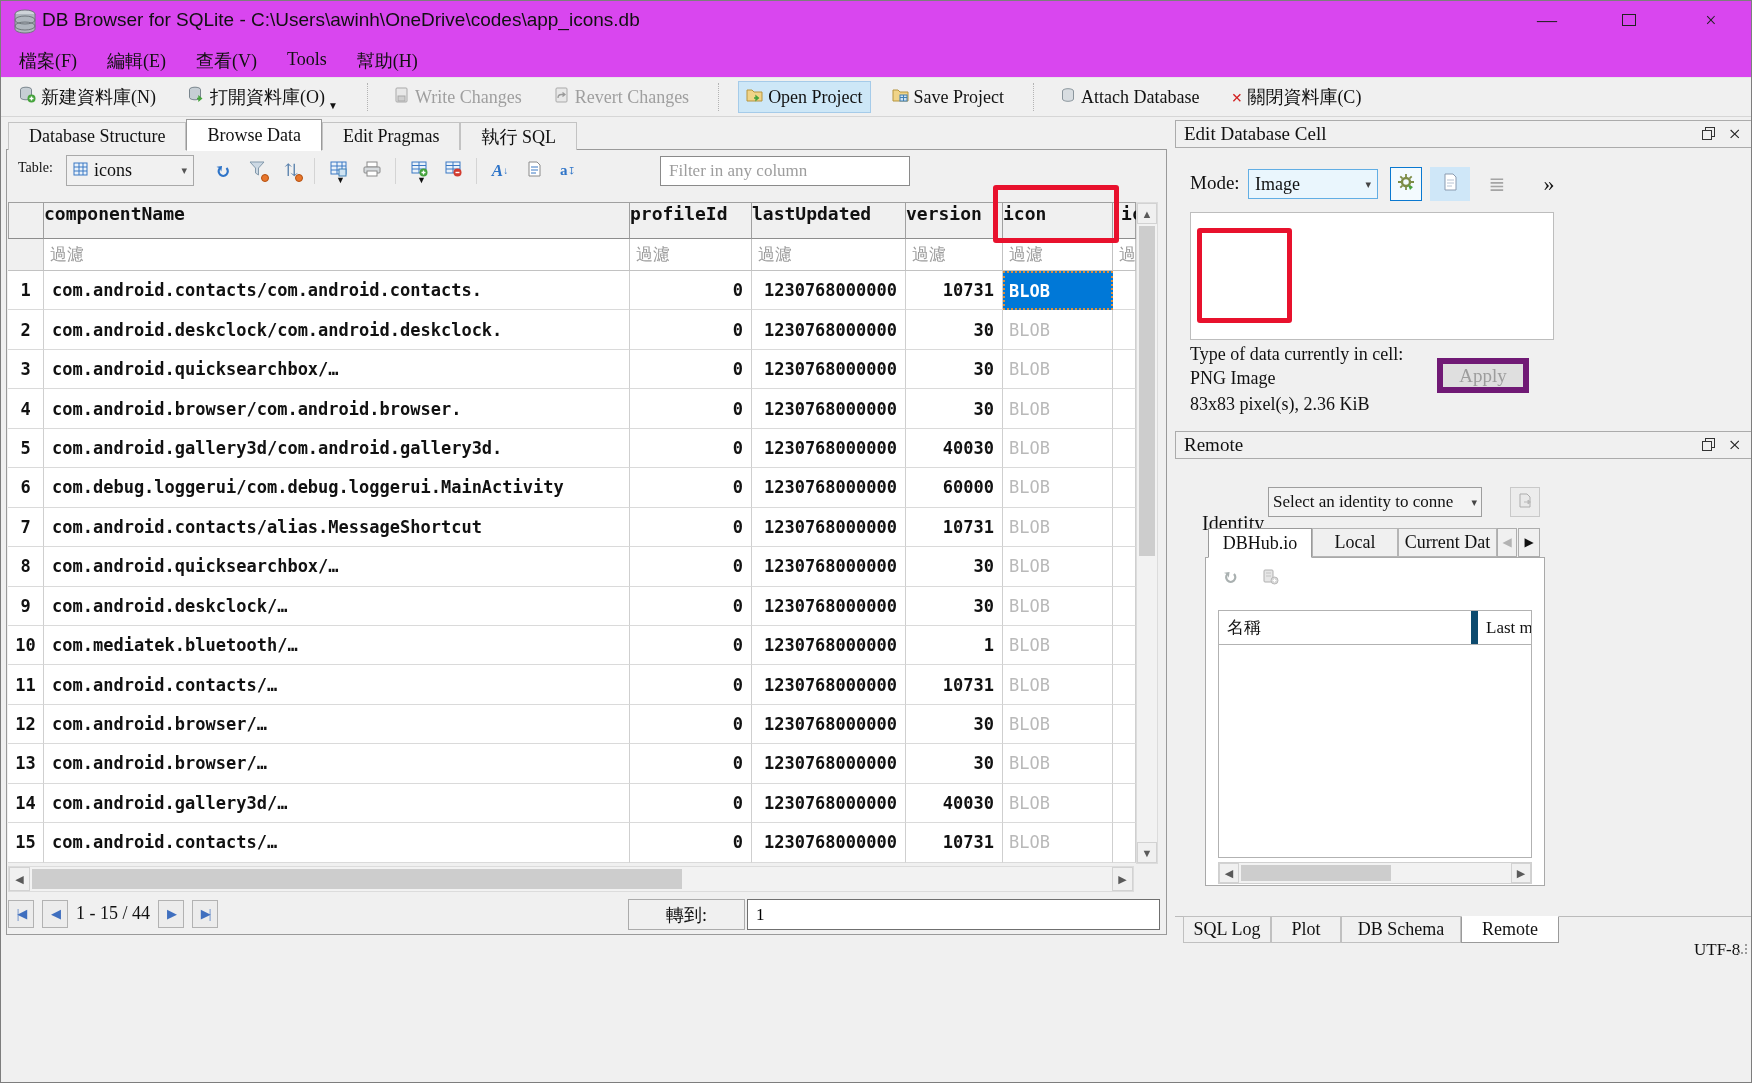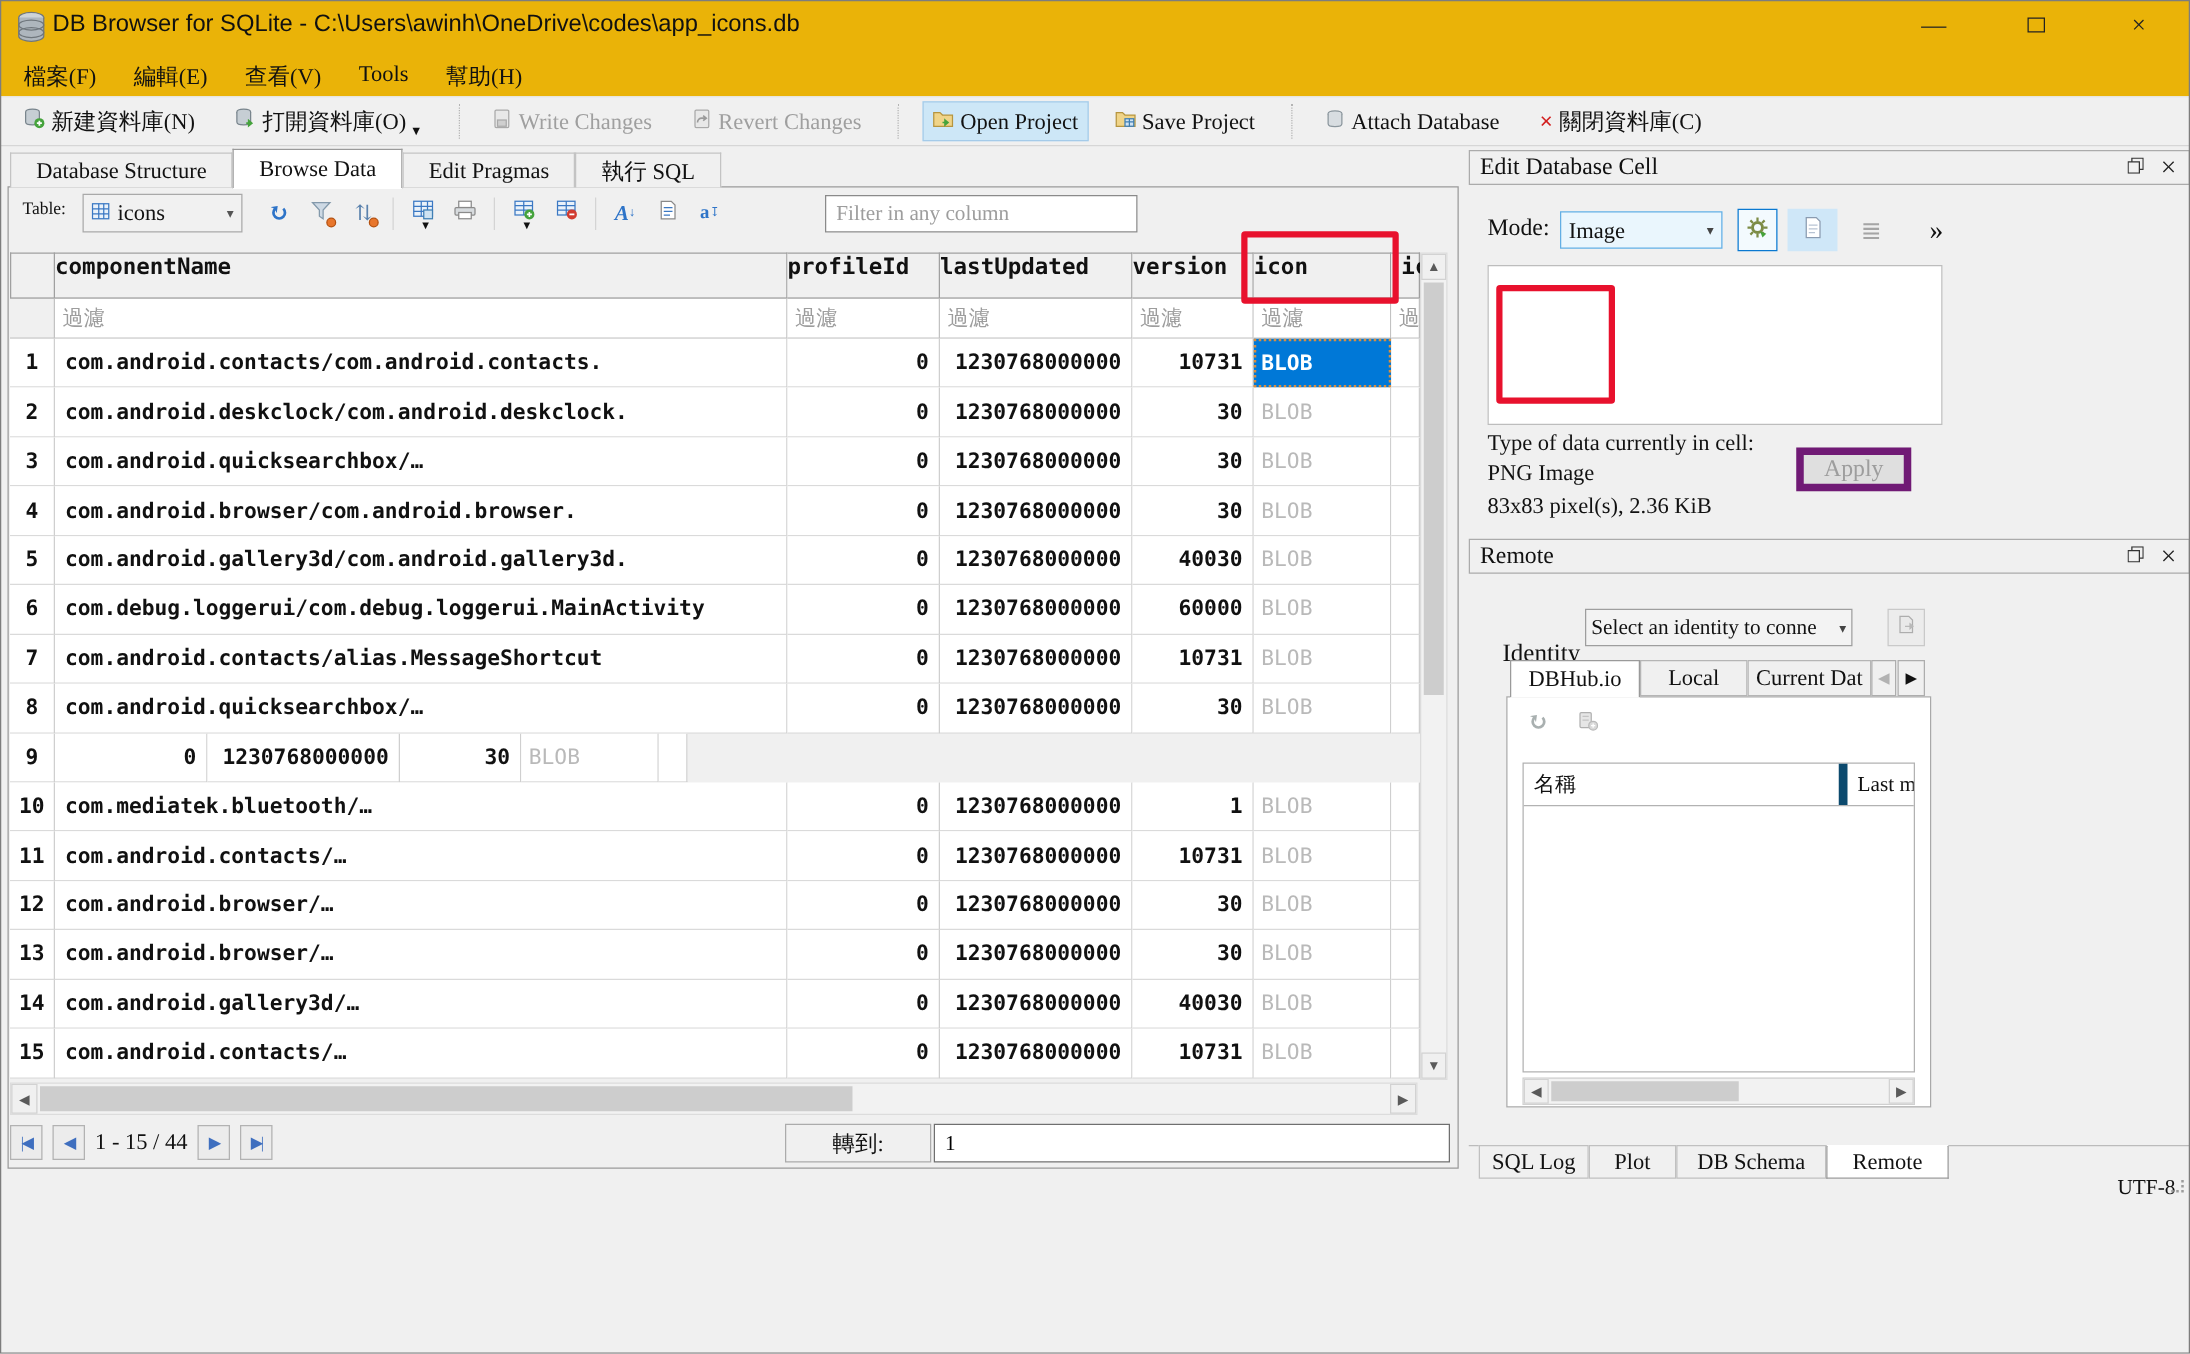--- a/index.html
+++ b/index.html
@@ -3,21 +3,21 @@
 <meta charset="utf-8">
 <style>
 *{box-sizing:border-box;margin:0;padding:0}
 body{width:1752px;height:1083px;position:relative;background:#f0f0f0;color:#111;
      font-family:"Liberation Serif","DejaVu Serif",serif;overflow:hidden}
 .abs{position:absolute}
 .sans{font-family:"Liberation Sans","DejaVu Sans",sans-serif}
 #frame{position:absolute;inset:0;border:1px solid #7d7d7d;pointer-events:none;z-index:99}
 
 
-#titlewrap{position:absolute;left:0;top:0;width:1752px;height:98px;background:#eab308}
+#titlewrap{position:absolute;left:0;top:0;width:1752px;height:98px;background:#d946ef}
 #app-title{position:absolute;left:42px;top:9px;font-size:19px}
 #db-logo{position:absolute;left:13px;top:9px}
 .winbtn{position:absolute;top:0;width:82px;height:40px;display:flex;align-items:center;justify-content:center;font-size:20px;color:#222}
 #maxglyph{display:inline-block;width:14px;height:12px;border:1.5px solid #222}
 #menubar{position:absolute;left:4px;top:44px;display:flex;font-size:18px}
 .mitem{padding:5px 15px}
 
 
 #toolbar{position:absolute;left:0;top:77px;width:1752px;height:40px;background:#f0f0f0;
   border-top:1px solid #e7e7e7;border-bottom:1px solid #d6d6d6;display:flex;align-items:center;
@@ -393,20 +393,21 @@
     <div class="cell c0 ctr">8</div>
     <div class="cell c1 l">com.android.quicksearchbox/…</div>
     <div class="cell c2 r">0</div>
     <div class="cell c3 r">1230768000000</div>
     <div class="cell c4 r">30</div>
     <div class="cell c5 blob">BLOB</div>
     <div class="cell c6"></div>
   </div>
   <div class="grow">
     <div class="cell c0 ctr">9</div>
+    <div class="cell c1 l">com.android.deskclock/…</div>
     <div class="cell c2 r">0</div>
     <div class="cell c3 r">1230768000000</div>
     <div class="cell c4 r">30</div>
     <div class="cell c5 blob">BLOB</div>
     <div class="cell c6"></div>
   </div>
   <div class="grow">
     <div class="cell c0 ctr">10</div>
     <div class="cell c1 l">com.mediatek.bluetooth/…</div>
     <div class="cell c2 r">0</div>

